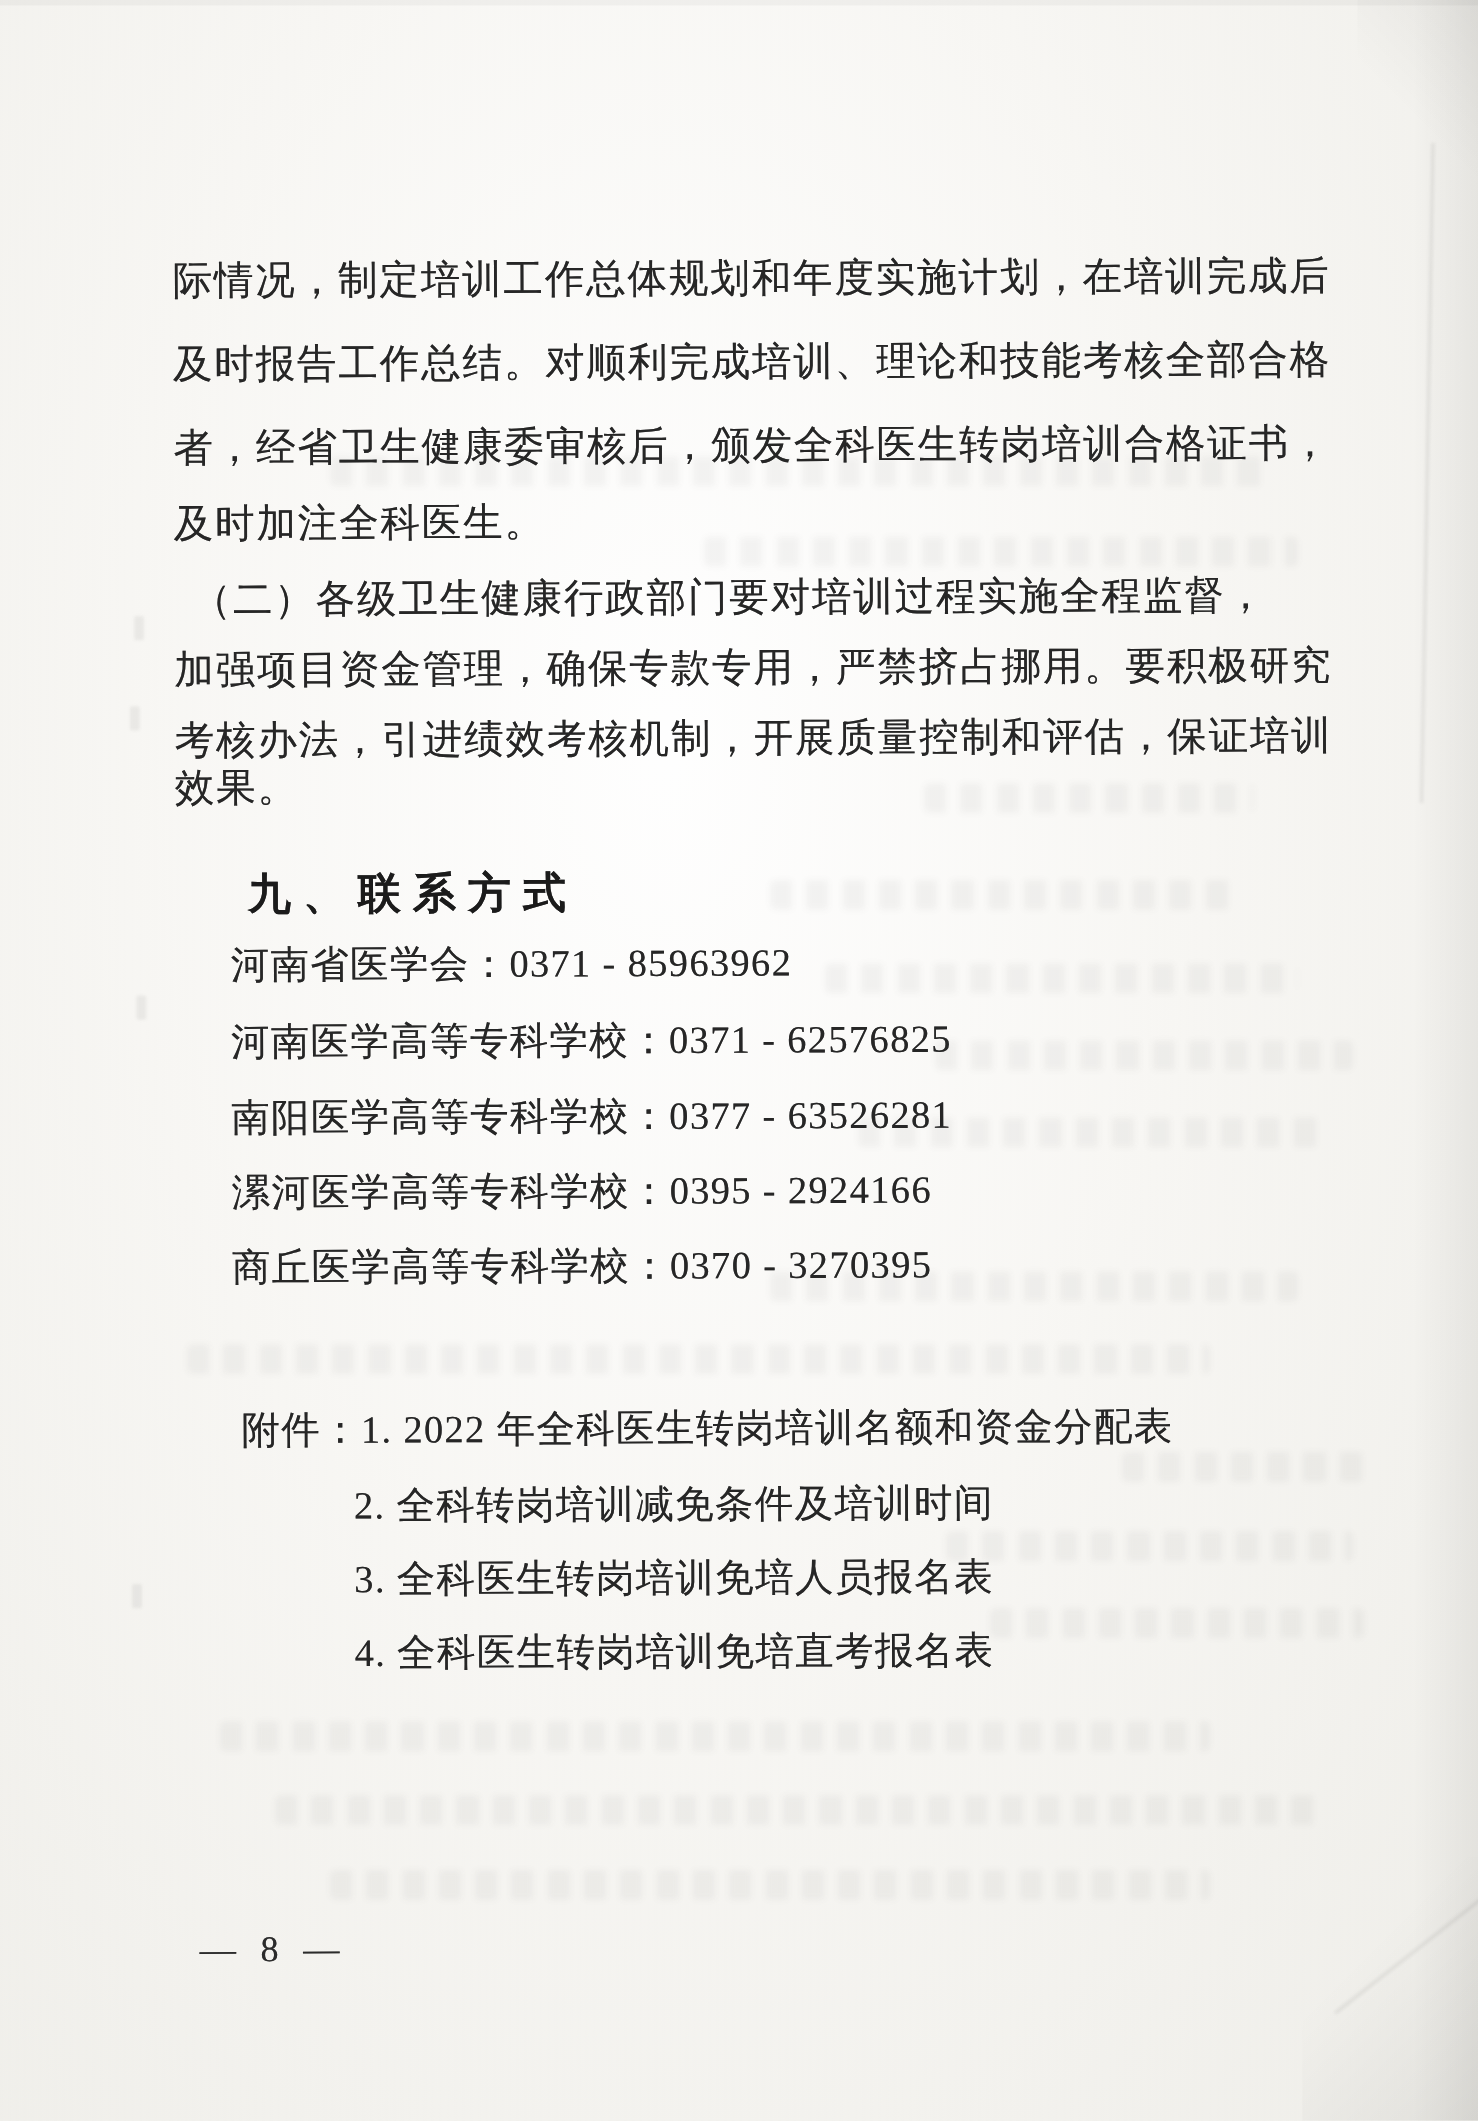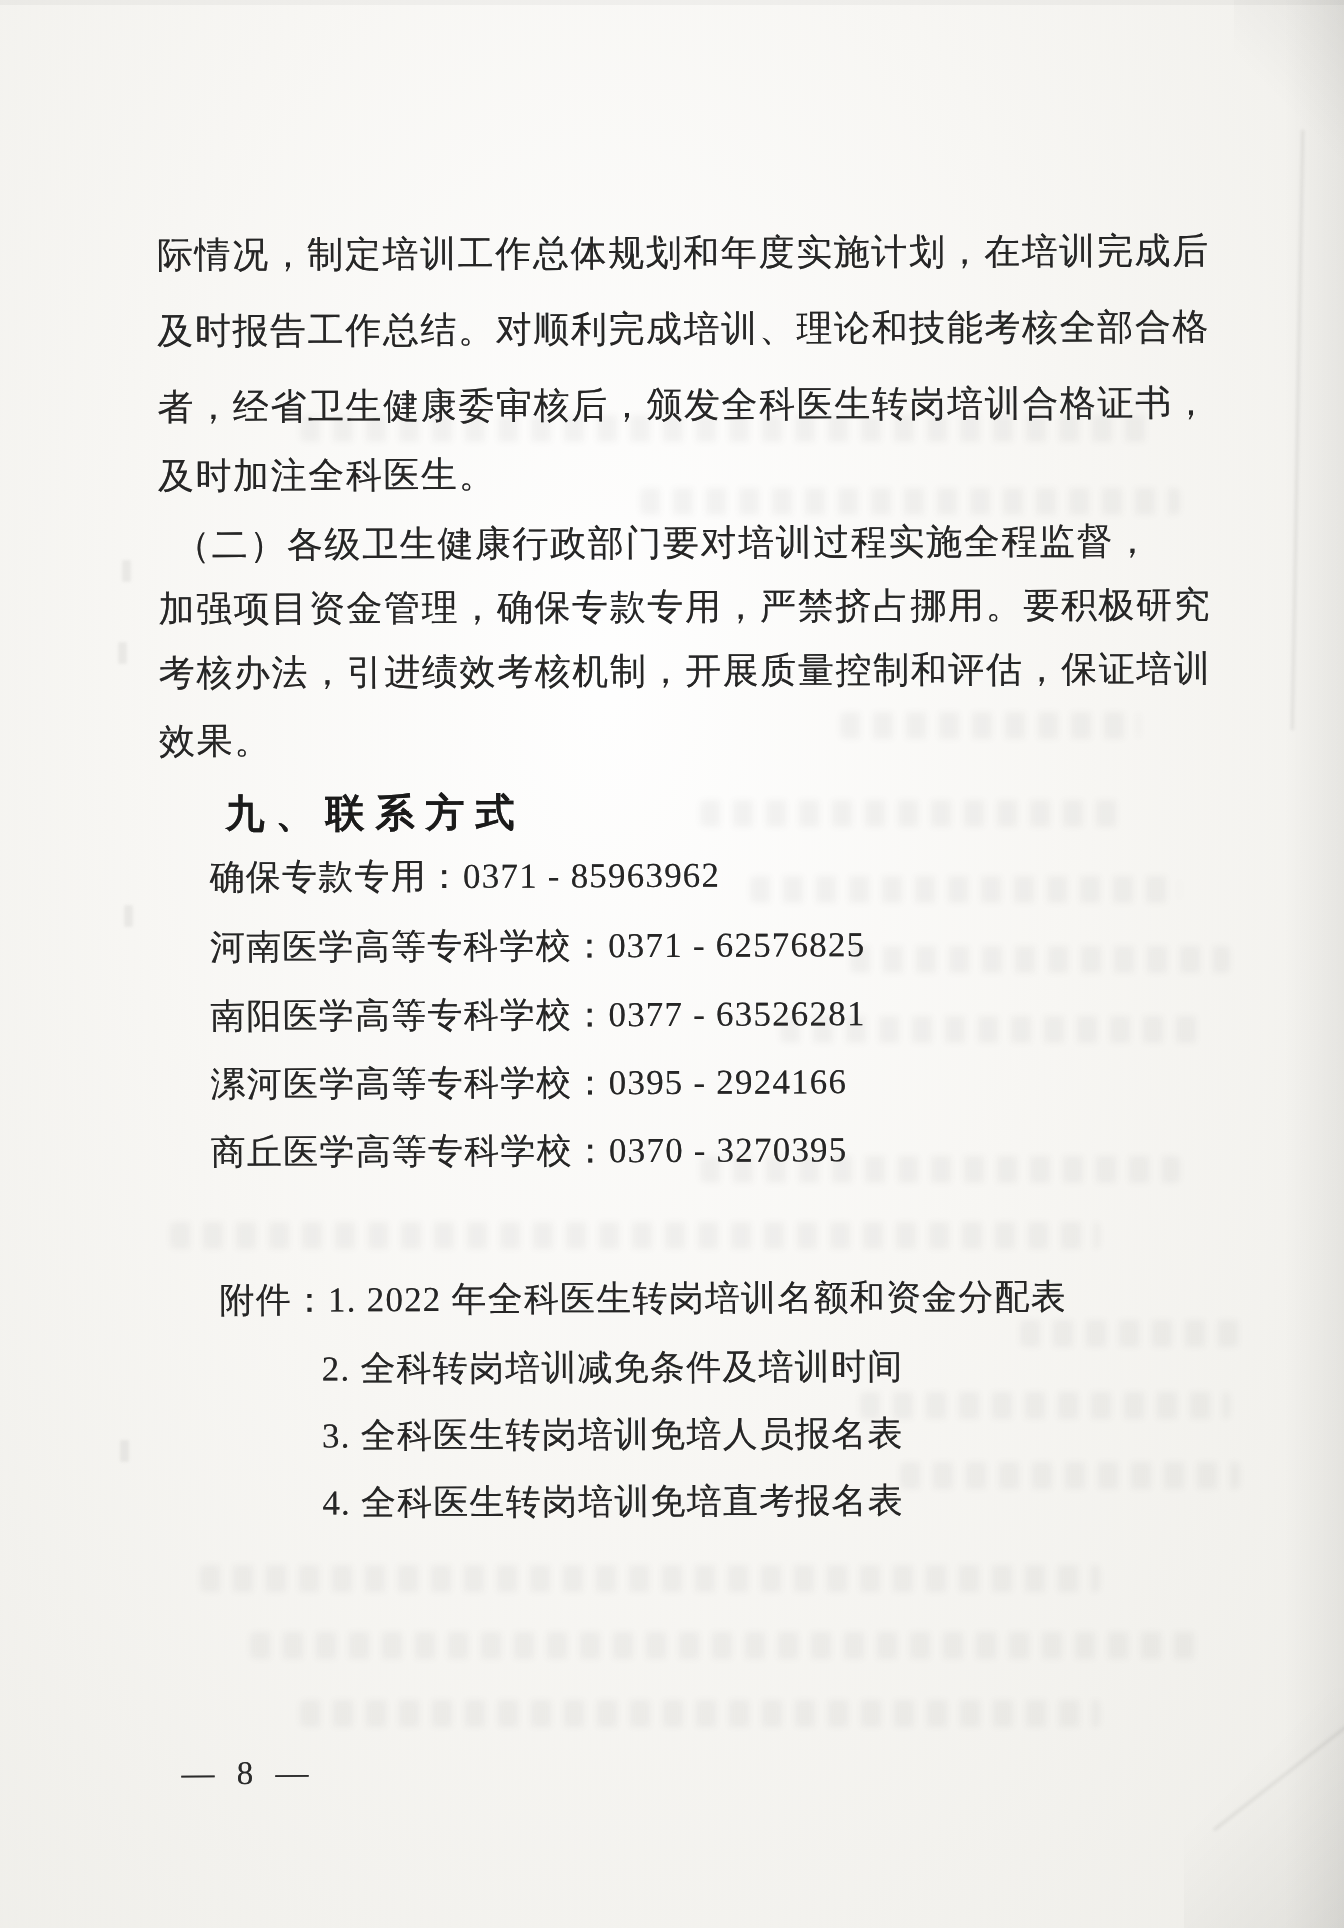--- a/index.html
+++ b/index.html
@@ -84,25 +84,25 @@
 <div id="content">
 
   <div class="txt body-line" style="left:160px;top:231px">际情况，制定培训工作总体规划和年度实施计划，在培训完成后</div>
   <div class="txt body-line" style="left:160px;top:307px">及时报告工作总结。对顺利完成培训、理论和技能考核全部合格</div>
   <div class="txt body-line" style="left:160px;top:383px">者，经省卫生健康委审核后，颁发全科医生转岗培训合格证书，</div>
   <div class="txt body-line" style="left:160px;top:452px">及时加注全科医生。</div>
 
   <div class="txt body-line" style="left:176px;top:521px">（二）各级卫生健康行政部门要对培训过程实施全程监督，</div>
   <div class="txt body-line" style="left:160px;top:585px">加强项目资金管理，确保专款专用，严禁挤占挪用。要积极研究</div>
   <div class="txt body-line" style="left:160px;top:649px">考核办法，引进绩效考核机制，开展质量控制和评估，保证培训</div>
-  <div class="txt body-line" style="left:160px;top:717px">效果。</div>
+  <div class="txt body-line" style="left:160px;top:692px">效果。</div>
 
   <div class="txt heading" style="left:226px;top:790px">九、联系方式</div>
 
-  <div class="txt contact-line" style="left:210px;top:854px"><span>确保专款专用</span><span>：</span><span>0371 - 85963962</span></div>
+  <div class="txt contact-line" style="left:210px;top:854px"><span>河南省医学会</span><span>：</span><span>0371 - 85963962</span></div>
   <div class="txt contact-line" style="left:210px;top:924px"><span>河南医学高等专科学校</span><span>：</span><span>0371 - 62576825</span></div>
   <div class="txt contact-line" style="left:210px;top:993px"><span>南阳医学高等专科学校</span><span>：</span><span>0377 - 63526281</span></div>
   <div class="txt contact-line" style="left:210px;top:1061px"><span>漯河医学高等专科学校</span><span>：</span><span>0395 - 2924166</span></div>
   <div class="txt contact-line" style="left:210px;top:1129px"><span>商丘医学高等专科学校</span><span>：</span><span>0370 - 3270395</span></div>
 
   <div class="txt attach-line" style="left:218px;top:1277px"><span>附件：</span><span>1.</span> <span>2022 年全科医生转岗培训名额和资金分配表</span></div>
   <div class="txt attach-line" style="left:320px;top:1346px"><span>2.</span> <span>全科转岗培训减免条件及培训时间</span></div>
   <div class="txt attach-line" style="left:320px;top:1413px"><span>3.</span> <span>全科医生转岗培训免培人员报名表</span></div>
   <div class="txt attach-line" style="left:320px;top:1480px"><span>4.</span> <span>全科医生转岗培训免培直考报名表</span></div>
 

